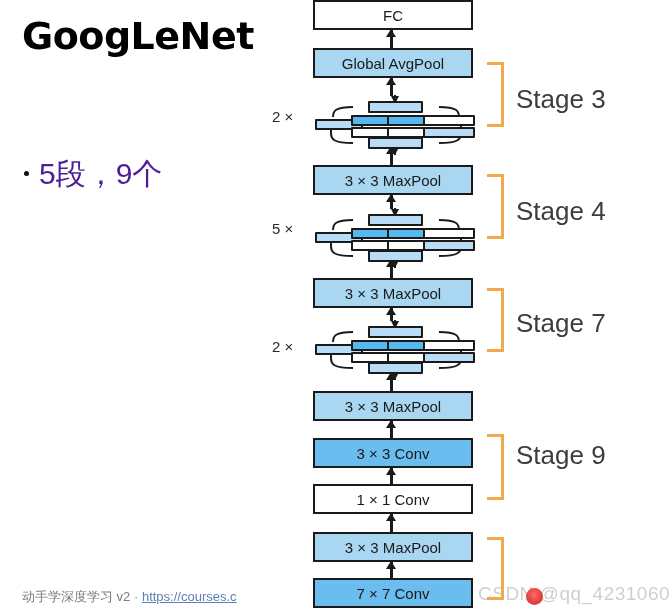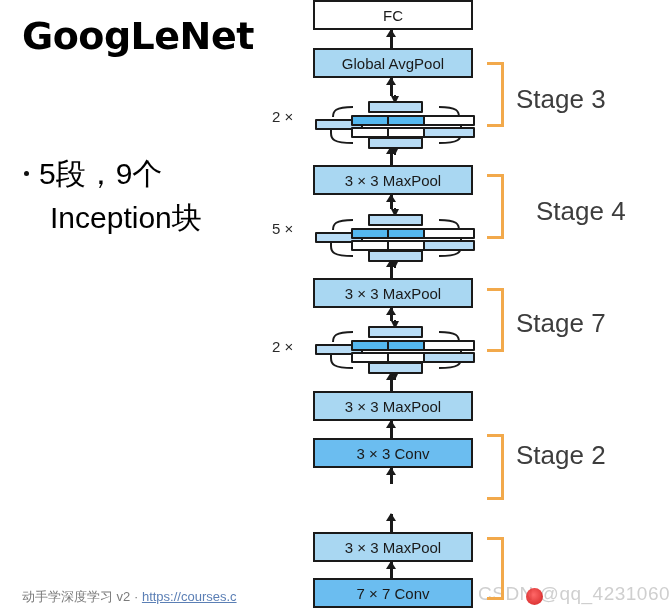--- a/index.html
+++ b/index.html
@@ -11,21 +11,21 @@
   .slide{position:absolute;inset:0;padding-left:47px;}
 
   
   .title{
     position:absolute;left:22px;top:14px;
     font-size:38px;font-weight:bold;color:#000;letter-spacing:-0.5px;
     font-family:"DejaVu Sans","Liberation Sans",sans-serif;
   }
   .bullet-block{
     position:absolute;left:24px;top:152px;width:262px;
-    font-size:30px;color:#000000;line-height:1.45;
+    font-size:30px;color:#4c1d95;line-height:1.45;
     font-family:"Liberation Sans","DejaVu Sans",sans-serif;
   }
   .bullet-block .dot{
     display:inline-block;vertical-align:middle;
     width:5px;height:5px;border-radius:50%;background:#111;
     margin-right:10px;margin-bottom:6px;
   }
   .bullet-line2{display:block;margin-left:26px;}
 
   .footer{
@@ -101,21 +101,20 @@
 </style>
 </head>
 <body>
 
 <div class="slide">
 
   <div class="title">GoogLeNet</div>
 
   <div class="bullet-block">
     <span class="dot"></span><span>5段，9个</span>
-    <span class="bullet-line2">Inception块</span>
   </div>
 
   <div class="footer"><span>动手学深度学习 v2 · </span><span class="link">https://courses.c</span></div>
 
   <div class="watermark">CSDN @qq_42310607</div>
   <div class="wm-dot"></div>
 
   <div class="diagram">
 
     <div class="arrow" style="top:30px;height:18px">
@@ -151,20 +150,21 @@
     <div class="arrow" style="top:562px;height:16px">
         <div class="head"></div>
       </div>
 
     <div class="node lightblue" style="top:48px">Global AvgPool</div>
     <div class="node white" style="top:0px">FC</div>
     <div class="node lightblue" style="top:165px">3 × 3 MaxPool</div>
     <div class="node lightblue" style="top:278px">3 × 3 MaxPool</div>
     <div class="node lightblue" style="top:391px">3 × 3 MaxPool</div>
     <div class="node blue" style="top:438px">3 × 3 Conv</div>
+    <div class="node white" style="top:484px">1 × 1 Conv</div>
     <div class="node lightblue" style="top:532px">3 × 3 MaxPool</div>
     <div class="node blue" style="top:578px">7 × 7 Conv</div>
 
     <div class="inception" style="top:95px">
       <svg width="165" height="60" viewBox="0 0 165 60" style="position:absolute;left:0;top:0">
         <g fill="none" stroke="#1a1a1a" stroke-width="2">
           <path d="M82 0 V9"></path>
           <path d="M82 51 V60"></path>
           <path d="M40 48 C20 48 18 44 18 38 L18 24"></path>
           <path d="M40 12 C22 12 20 16 20 22"></path>
@@ -243,18 +243,18 @@
     <div class="mult" style="left:272px;top:220px">5 ×</div>
     <div class="mult" style="left:272px;top:338px">2 ×</div>
 
     <div class="bracket" style="left:487px;top:62px;height:65px"></div>
     <div class="bracket" style="left:487px;top:174px;height:65px"></div>
     <div class="bracket" style="left:487px;top:288px;height:64px"></div>
     <div class="bracket" style="left:487px;top:434px;height:66px"></div>
     <div class="bracket" style="left:487px;top:537px;height:63px"></div>
 
     <div class="stage-label" style="left:516px;top:84px">Stage 3</div>
-    <div class="stage-label" style="left:536px;top:196px">Stage 4</div>
+    <div class="stage-label" style="left:516px;top:196px">Stage 4</div>
     <div class="stage-label" style="left:516px;top:308px">Stage 7</div>
-    <div class="stage-label" style="left:516px;top:440px">Stage 2</div>
+    <div class="stage-label" style="left:516px;top:440px">Stage 9</div>
 
   </div>
 </div>
 
 </body></html>

